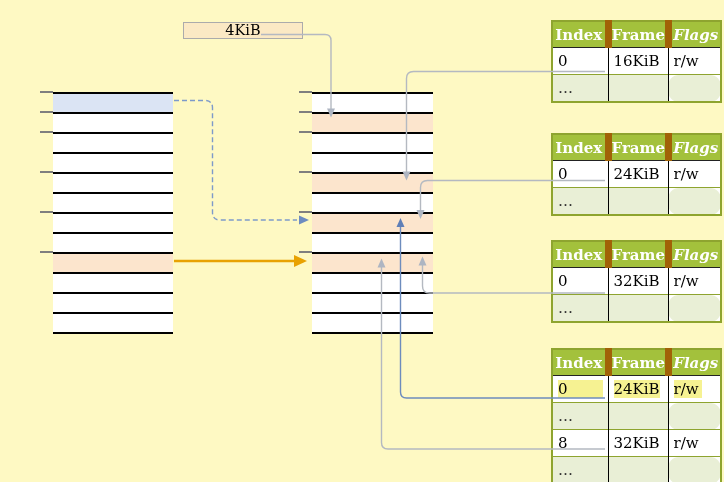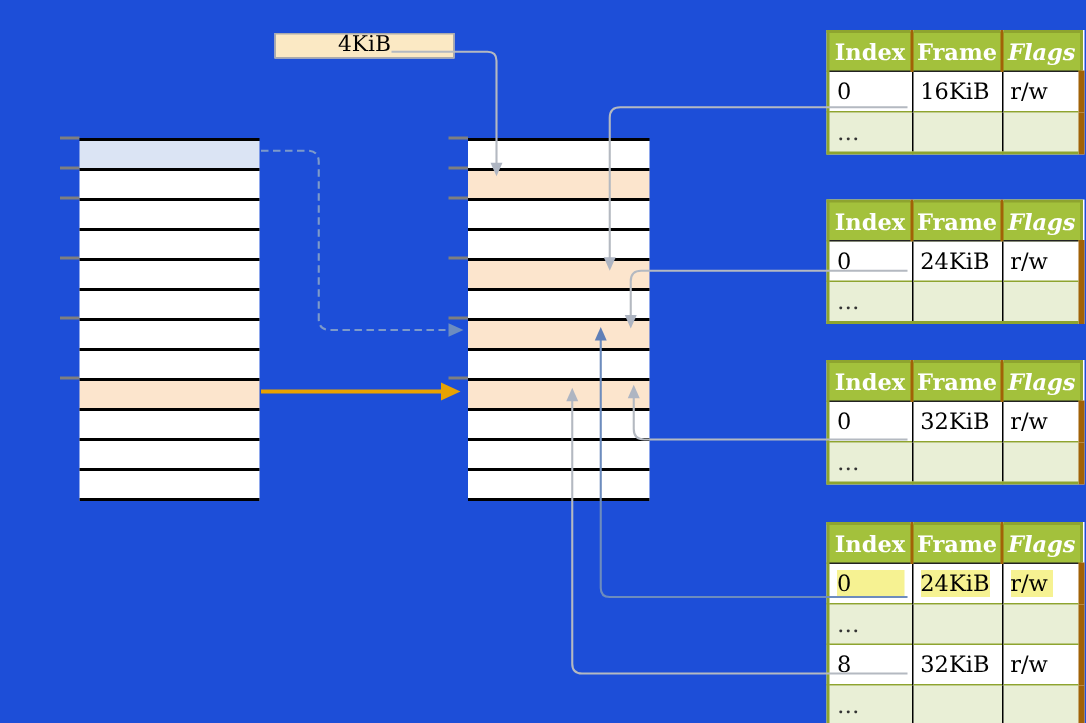--- a/index.html
+++ b/index.html
@@ -1,35 +1,35 @@
 <!DOCTYPE html>
 <html><head>
 <meta charset="utf-8">
 <style>
   html,body{margin:0;padding:0;background:#000;}
-  #stage{position:relative;width:724px;height:482px;background:#1d4ed8;overflow:hidden;
+  #stage{position:relative;width:724px;height:482px;background:#fef9c3;overflow:hidden;
          font-family:"DejaVu Serif","Liberation Serif",serif;}
   
   .mem-col{position:absolute;top:92px;width:120px;border-top:2px solid #000;box-sizing:content-box;}
   .mrow{height:18px;border-bottom:2px solid #000;background:#fff;}
   .tickbox{position:absolute;width:13px;}
   .tick{position:absolute;left:0;width:13px;height:2px;background:#7f7f7f;}
   
   .size-box{position:absolute;left:183px;top:22px;width:120px;height:17px;background:#fbe9c4;
             border:1px solid #ababab;box-sizing:border-box;text-align:center;
             font-size:14.5px;line-height:15px;color:#000;}
   
   .pt{position:absolute;border-collapse:collapse;table-layout:fixed;width:169px;
       font-size:15px;color:#000;border:2px solid #8ea42f;background:#fff;}
   .pt th{background:#a3c13c;color:#fff;font-weight:bold;height:25px;padding:0;
-         border-bottom:1px solid #222;border-right:2px solid #a16207;text-align:center;}
+         border-bottom:1px solid #222;border-right:7px solid #a16207;text-align:center;}
   .pt th:last-child{border-right:2px solid #8ea42f;font-style:italic;}
   .pt td{height:26px;background:#fff;border-right:1px solid #000;border-top:1px solid #8ea42f;
          padding:0 0 0 5px;vertical-align:middle;}
-  .pt td:last-child{border-right:4px solid #a16207;}
+  .pt td:last-child{border-right:1px solid #a16207;border-radius:11px;}
   .pt tr.dots td{background:#e9efd6;color:#333;}
   .hl{background:#f6f292;}
   .hl-idx{display:inline-block;width:45px;}
   .hl-flg{display:inline-block;width:28px;}
   svg.overlay{position:absolute;left:0;top:0;z-index:6;pointer-events:none;}
 </style>
 </head>
 <body>
 
 <div id="stage">

